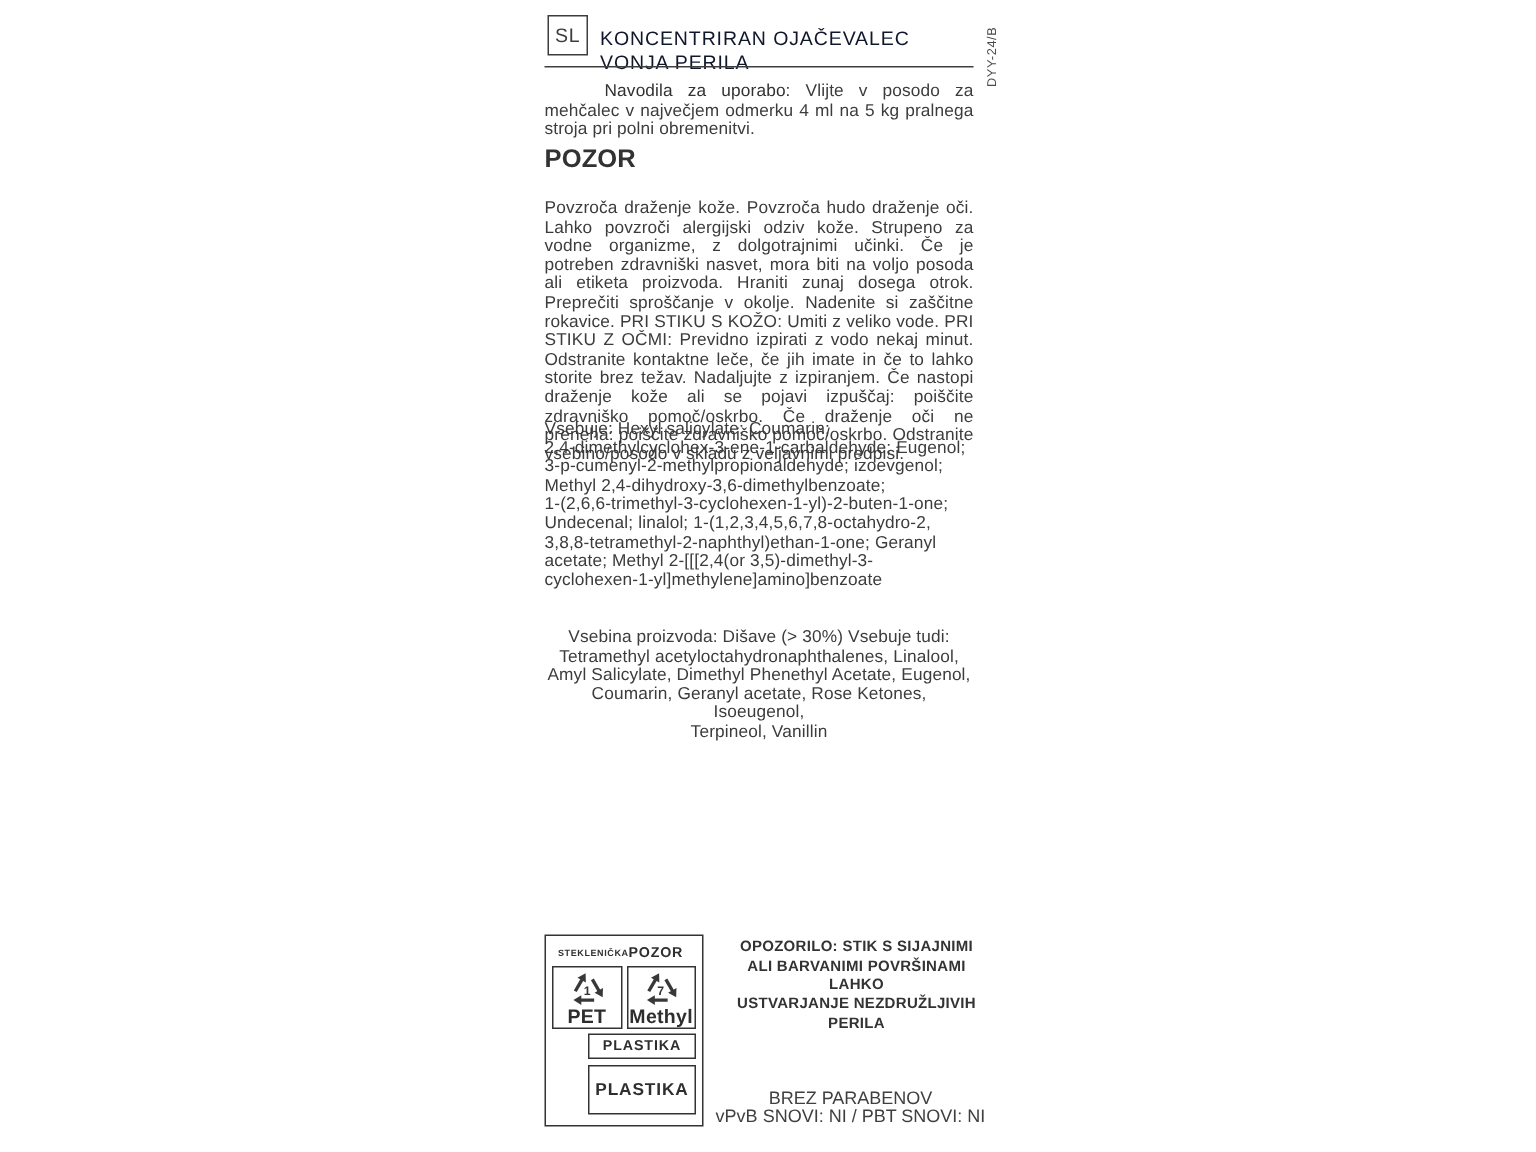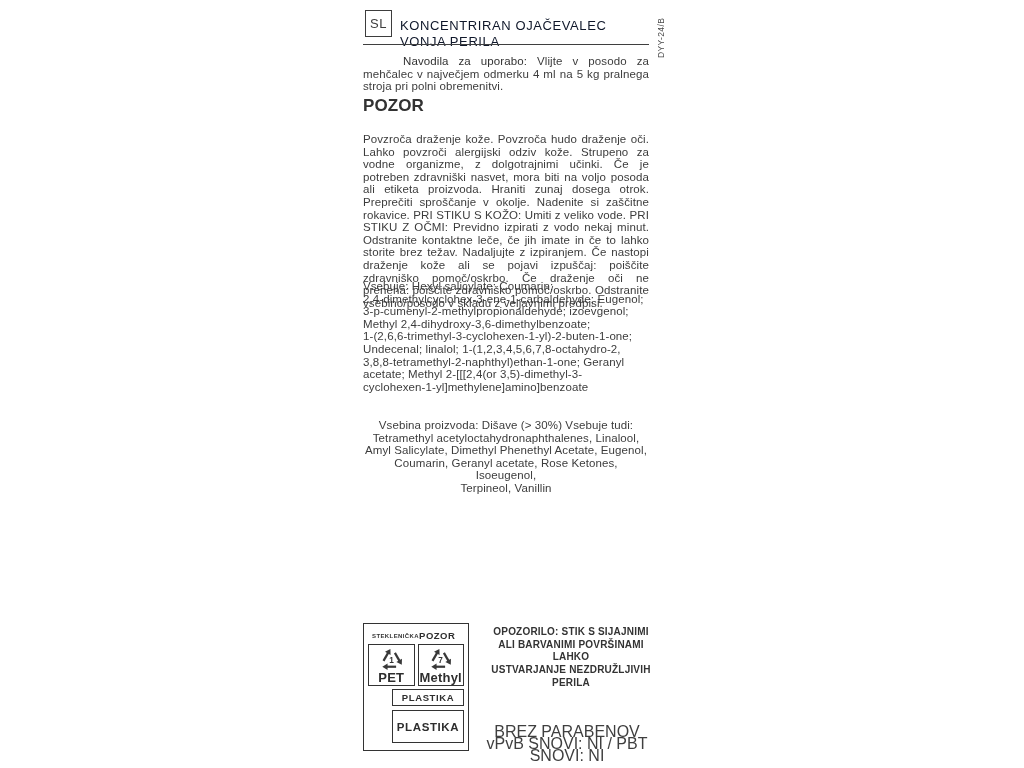--- a/index.html
+++ b/index.html
@@ -63,21 +63,21 @@
   .plastika-sm { height: 17px; margin-top: 3px; font-size: 9.5px; }
   .plastika-lg { height: 33px; margin-top: 4px; font-size: 11.5px; }
 
   .surface-warning {
     position: absolute; left: 110px; top: 3px; width: 196px;
     font-size: 10px; font-weight: bold; line-height: 12.7px; letter-spacing: 0.2px;
     color: #333; text-align: center; white-space: pre-line;
   }
   .claims {
     position: absolute; left: 98px; top: 103px; width: 212px;
-    font-size: 16px; line-height: 12px; color: #3f3f3f; text-align: center; white-space: pre-line;
+    font-size: 12px; line-height: 12px; color: #3f3f3f; text-align: center; white-space: pre-line;
   }
 
   .svg-defs { position: absolute; width: 0; height: 0; overflow: hidden; }
 </style>
 </head>
 <body>
 
 <svg class="svg-defs" aria-hidden="true">
   <defs>
     <g id="recycle-arm">

